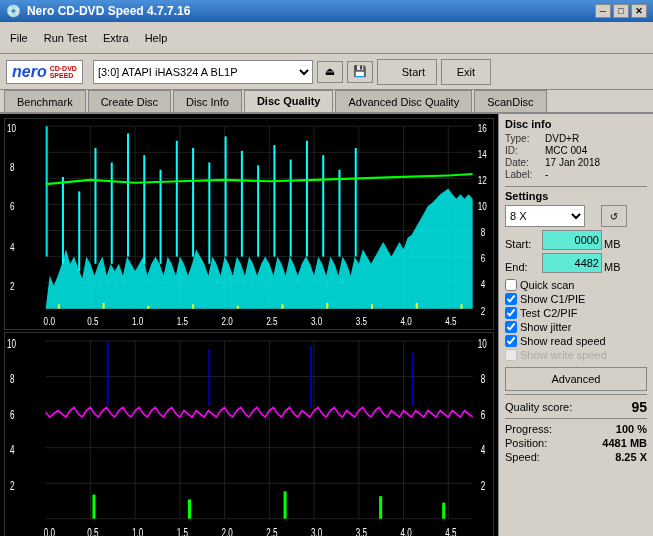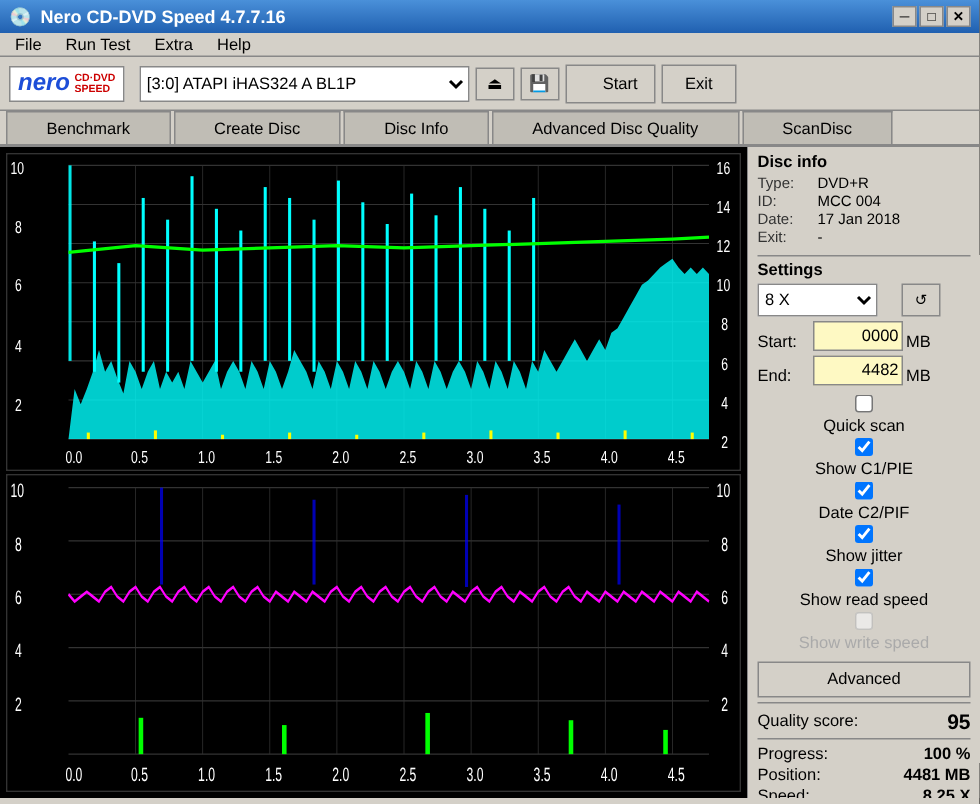--- a/index.html
+++ b/index.html
@@ -6,34 +6,34 @@
     body { font-family: 'Segoe UI', Tahoma, Geneva, Verdana, sans-serif; font-size: 11px; background: #d4d0c8; width: 653px; height: 536px; overflow: hidden; }
 
     
     .title-bar { background: linear-gradient(to bottom, #4a90d9, #2060b0); color: white; height: 22px; display: flex; align-items: center; justify-content: space-between; padding: 0 6px; font-size: 12px; font-weight: bold; }
     .title-bar-left { display: flex; align-items: center; gap: 6px; }
     .title-bar-controls { display: flex; gap: 2px; }
     .title-btn { background: #d4d0c8; border: 1px solid #888; width: 16px; height: 14px; font-size: 9px; display: flex; align-items: center; justify-content: center; cursor: pointer; color: black; }
     .title-btn.close { background: #d4d0c8; }
 
     
-    .menu-bar { background: #d4d0c8; height: 16px; display: flex; align-items: center; border-bottom: 1px solid #888; padding: 0 4px; gap: 4px; }
+    .menu-bar { background: #d4d0c8; height: 32px; display: flex; align-items: center; border-bottom: 1px solid #888; padding: 0 4px; gap: 4px; }
     .menu-item { padding: 2px 6px; font-size: 11px; cursor: pointer; }
 
     
     .toolbar { background: #d4d0c8; height: 36px; display: flex; align-items: center; padding: 2px 6px; gap: 4px; border-bottom: 1px solid #888; }
     .drive-select { height: 24px; width: 220px; border: 1px solid #888; background: white; font-size: 11px; }
     .toolbar-btn { height: 26px; min-width: 26px; background: #d4d0c8; border: 1px solid #888; cursor: pointer; display: flex; align-items: center; justify-content: center; font-size: 11px; padding: 0 4px; }
     .toolbar-btn.start { min-width: 60px; padding-left: 17px; }
     .toolbar-btn.exit { min-width: 50px; }
     .toolbar-icon { width: 22px; height: 22px; display: flex; align-items: center; justify-content: center; }
 
     
     .tabs { background: #d4d0c8; display: flex; align-items: flex-end; height: 24px; padding: 0 4px; border-bottom: 2px solid #888; }
-    .tab { padding: 3px 26px; font-size: 11px; border: 1px solid #888; border-bottom: none; background: #c0bdb5; cursor: pointer; margin-right: 2px; height: 22px; display: flex; align-items: center; }
+    .tab { padding: 3px 12px; font-size: 11px; border: 1px solid #888; border-bottom: none; background: #c0bdb5; cursor: pointer; margin-right: 2px; height: 22px; display: flex; align-items: center; }
     .tab.active { background: #d4d0c8; border-bottom: 1px solid #d4d0c8; font-weight: bold; }
 
     
     .main-content { display: flex; background: #d4d0c8; height: calc(536px - 22px - 20px - 36px - 24px); }
 
     
     .charts-area { flex: 1; background: black; padding: 4px; display: flex; flex-direction: column; gap: 2px; }
 
     
     .chart-container { flex: 1; background: black; position: relative; border: 1px solid #333; }
@@ -44,26 +44,26 @@
     .panel-section { margin-bottom: 6px; }
     .panel-title { font-weight: bold; font-size: 11px; margin-bottom: 3px; }
     .info-row { display: flex; font-size: 10px; margin-bottom: 1px; }
     .info-label { width: 40px; color: #333; }
     .info-value { color: #000; font-weight: normal; }
 
     .settings-section { margin-bottom: 6px; }
     .settings-title { font-weight: bold; font-size: 11px; margin-bottom: 3px; }
     .settings-row { display: flex; align-items: center; gap: 16px; margin-bottom: 3px; }
     .settings-select { height: 22px; width: 80px; border: 1px solid #888; background: white; font-size: 11px; }
-    .settings-input { height: 20px; width: 65px; border: 1px solid #888; background: #fef9c3; font-size: 11px; text-align: right; padding-right: 2px; }
+    .settings-input { height: 20px; width: 65px; border: 1px solid #888; background: #5eead4; font-size: 11px; text-align: right; padding-right: 2px; }
     .settings-label { font-size: 11px; width: 35px; }
     .settings-input-row { display: flex; align-items: flex-end; margin-bottom: 3px; gap: 2px; }
     .mb-label { font-size: 11px; }
 
-    .checkbox-row { display: flex; align-items: center; gap: 3px; margin-bottom: 2px; font-size: 11px; flex-direction: column; }
+    .checkbox-row { display: flex; align-items: center; gap: 3px; margin-bottom: 2px; font-size: 11px; }
     .checkbox-row input[type=checkbox] { width: 12px; height: 12px; }
     .checkbox-row.disabled { color: #aaa; }
 
     .advanced-btn { width: 100%; height: 24px; background: #d4d0c8; border: 1px solid #888; cursor: pointer; font-size: 11px; margin-top: 4px; }
 
     .quality-score-row { display: flex; align-items: center; justify-content: space-between; margin-top: 4px; }
     .quality-score-label { font-size: 11px; }
     .quality-score-value { font-size: 14px; font-weight: bold; color: #000; }
 
     .progress-rows { margin-top: 4px; }
@@ -109,20 +109,21 @@
   <div class="toolbar-btn toolbar-icon" title="Eject">⏏</div>
   <div class="toolbar-btn toolbar-icon" title="Save">💾</div>
   <div class="toolbar-btn start">Start</div>
   <div class="toolbar-btn exit">Exit</div>
 </div>
 
 <div class="tabs">
   <div class="tab">Benchmark</div>
   <div class="tab">Create Disc</div>
   <div class="tab">Disc Info</div>
+  <div class="tab active">Disc Quality</div>
   <div class="tab">Advanced Disc Quality</div>
   <div class="tab">ScanDisc</div>
 </div>
 
 <div class="main-content">
 
   <div class="charts-area">
 
     <div class="chart-container">
       <svg width="100%" height="100%" viewBox="0 0 480 145" preserveAspectRatio="none">
@@ -284,21 +285,21 @@
       </div>
       <div class="info-row">
         <span class="info-label">ID:</span>
         <span class="info-value">MCC 004</span>
       </div>
       <div class="info-row">
         <span class="info-label">Date:</span>
         <span class="info-value">17 Jan 2018</span>
       </div>
       <div class="info-row">
-        <span class="info-label">Exit:</span>
+        <span class="info-label">Label:</span>
         <span class="info-value">-</span>
       </div>
     </div>
 
     <div class="divider"></div>
 
     
     <div class="settings-section">
       <div class="settings-title">Settings</div>
       <div class="settings-row">
@@ -324,21 +325,21 @@
       <div class="checkbox-row">
         <input type="checkbox" style="">
         <label>Quick scan</label>
       </div>
       <div class="checkbox-row">
         <input type="checkbox" checked="" style="">
         <label>Show C1/PIE</label>
       </div>
       <div class="checkbox-row">
         <input type="checkbox" checked="" style="">
-        <label>Date C2/PIF</label>
+        <label>Test C2/PIF</label>
       </div>
       <div class="checkbox-row">
         <input type="checkbox" checked="" style="">
         <label>Show jitter</label>
       </div>
       <div class="checkbox-row">
         <input type="checkbox" checked="" style="">
         <label>Show read speed</label>
       </div>
       <div class="checkbox-row disabled">

